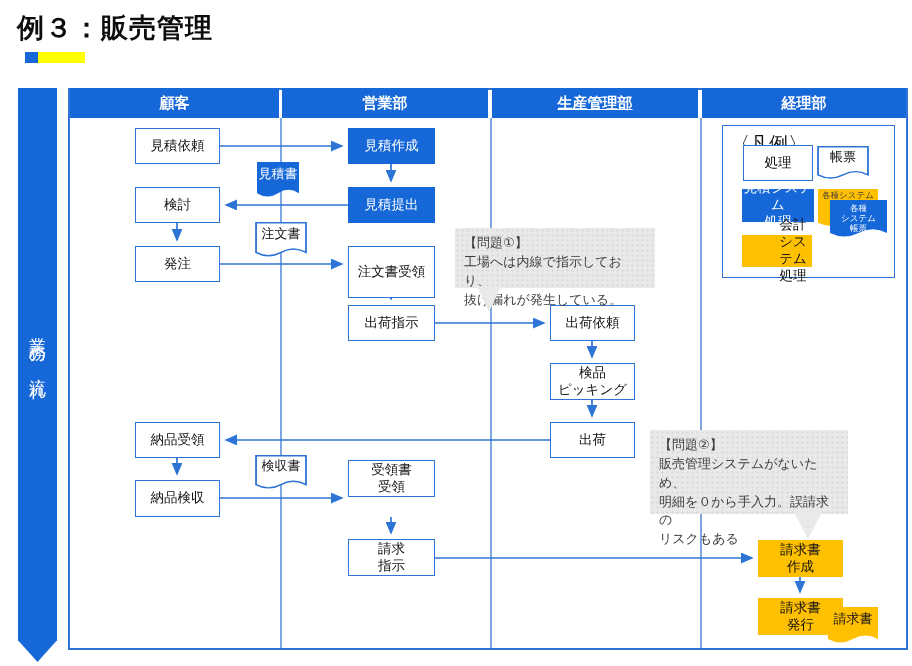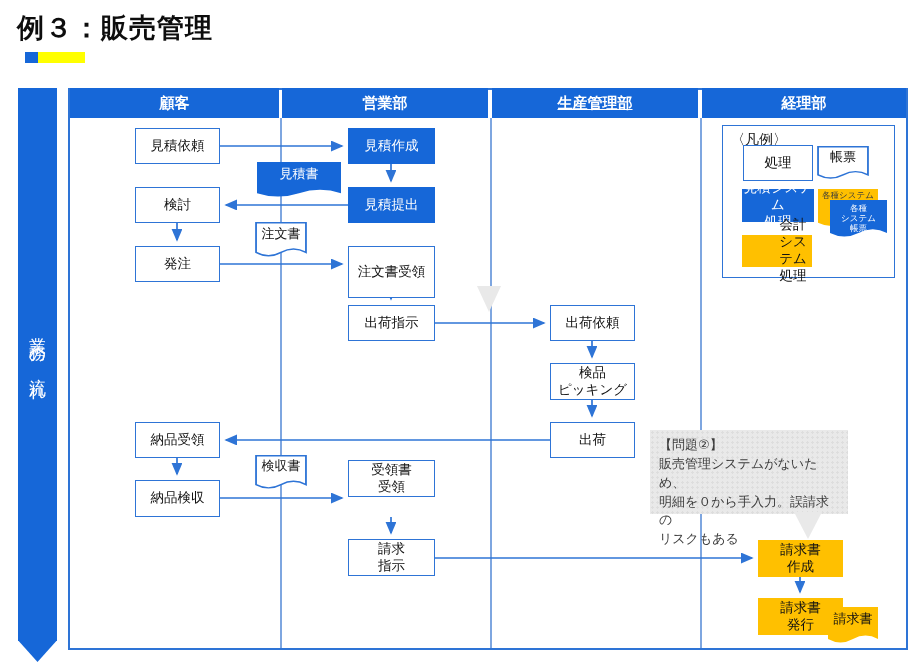--- a/index.html
+++ b/index.html
@@ -43,21 +43,21 @@
 
   
   .bubble{position:absolute;background:#E9E9E9;color:#3d3d3d;font-size:13px;line-height:1.45;
           padding:6px 9px;white-space:pre-line;z-index:5;box-sizing:border-box;
           background-image:radial-gradient(#dddddd 1px,transparent 1.2px);background-size:5px 5px;}
   .bubble-tail{position:absolute;width:0;height:0;border-style:solid;border-color:#E9E9E9 transparent transparent transparent;z-index:5;}
 
   
   .legend{position:absolute;left:722px;top:125px;width:173px;height:153px;border:1.6px solid #2E74D6;
           background:#fff;box-sizing:border-box;z-index:4;}
-  .legend-title{position:absolute;left:8px;top:5px;font-size:14px;color:#111;}
+  .legend-title{position:absolute;left:8px;top:5px;font-size:19px;color:#111;}
 </style>
 </head>
 <body>
 
 <div class="stage">
 
   <div class="page-title">例３：販売管理</div>
   <div class="accent-blue"></div>
   <div class="accent-yellow"></div>
 
@@ -117,21 +117,21 @@
   <div class="node" style="left:550px;top:305px;width:85px;height:36px;">出荷依頼</div>
   <div class="node" style="left:550px;top:363px;width:85px;height:37px;">検品
 ピッキング</div>
   <div class="node" style="left:550px;top:422px;width:85px;height:36px;">出荷</div>
 
   <div class="node orange" style="left:758px;top:540px;width:85px;height:37px;">請求書
 作成</div>
   <div class="node orange" style="left:758px;top:598px;width:85px;height:37px;">請求書
 発行</div>
 
-  <div class="doc bluedoc" style="left:257px;top:162px;width:42px;height:38px;padding-left:42px;">
+  <div class="doc bluedoc" style="left:257px;top:162px;width:42px;height:38px;">
     <svg viewBox="0 0 100 90" preserveAspectRatio="none">
       <path d="M0 0 H100 V74 Q75 58 50 74 Q25 90 0 74 Z" fill="#1667D8"></path>
     </svg>
     <div class="lbl">見積書</div>
   </div>
 
   <div class="doc" style="left:255px;top:222px;width:52px;height:38px;">
     <svg viewBox="0 0 100 90" preserveAspectRatio="none">
       <path d="M2 2 H98 V72 Q74 56 50 72 Q26 88 2 72 Z" fill="#fff" stroke="#2E74D6" stroke-width="3.5"></path>
     </svg>
@@ -145,20 +145,23 @@
     <div class="lbl">検収書</div>
   </div>
 
   <div class="doc" style="left:828px;top:607px;width:50px;height:39px;z-index:4;">
     <svg viewBox="0 0 100 90" preserveAspectRatio="none">
       <path d="M0 0 H100 V74 Q75 58 50 74 Q25 90 0 74 Z" fill="#FFC000"></path>
     </svg>
     <div class="lbl">請求書</div>
   </div>
 
+  <div class="bubble" style="left:455px;top:228px;width:200px;height:60px;">【問題①】
+工場へは内線で指示しており、
+抜け漏れが発生している。</div>
   <div class="bubble-tail" style="left:477px;top:286px;border-width:26px 12px 0 12px;"></div>
 
   <div class="bubble" style="left:650px;top:430px;width:198px;height:84px;">【問題②】
 販売管理システムがないため、
 明細を０から手入力。誤請求の
 リスクもある</div>
   <div class="bubble-tail" style="left:794px;top:512px;border-width:27px 14px 0 14px;"></div>
 
   <div class="legend">
     <div class="legend-title">〈凡例〉</div>

